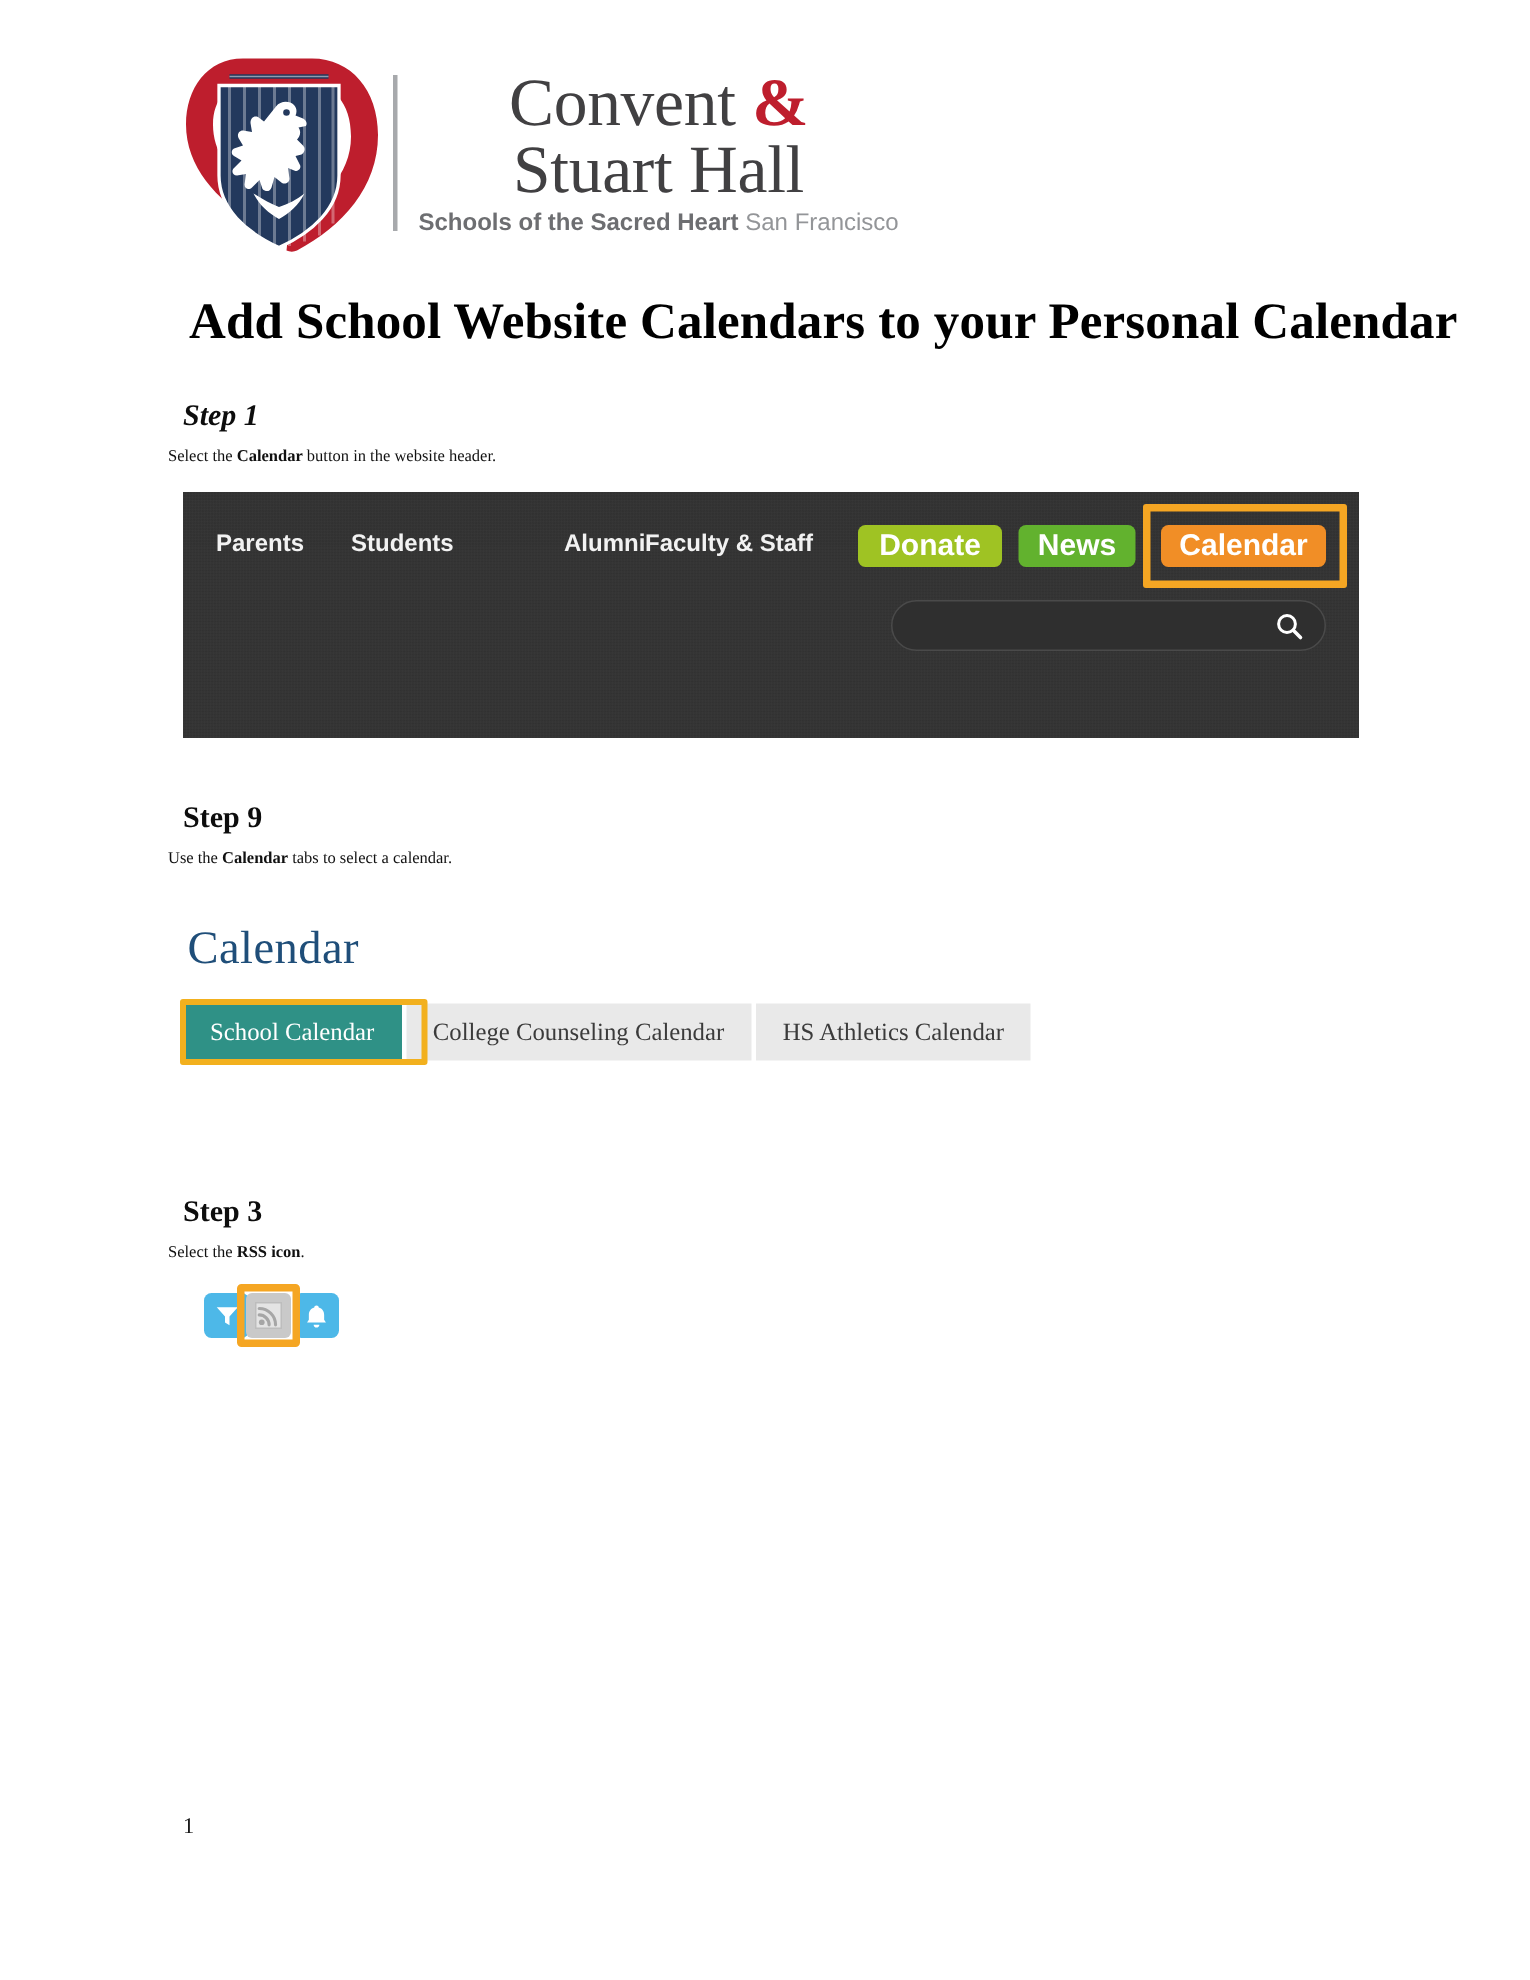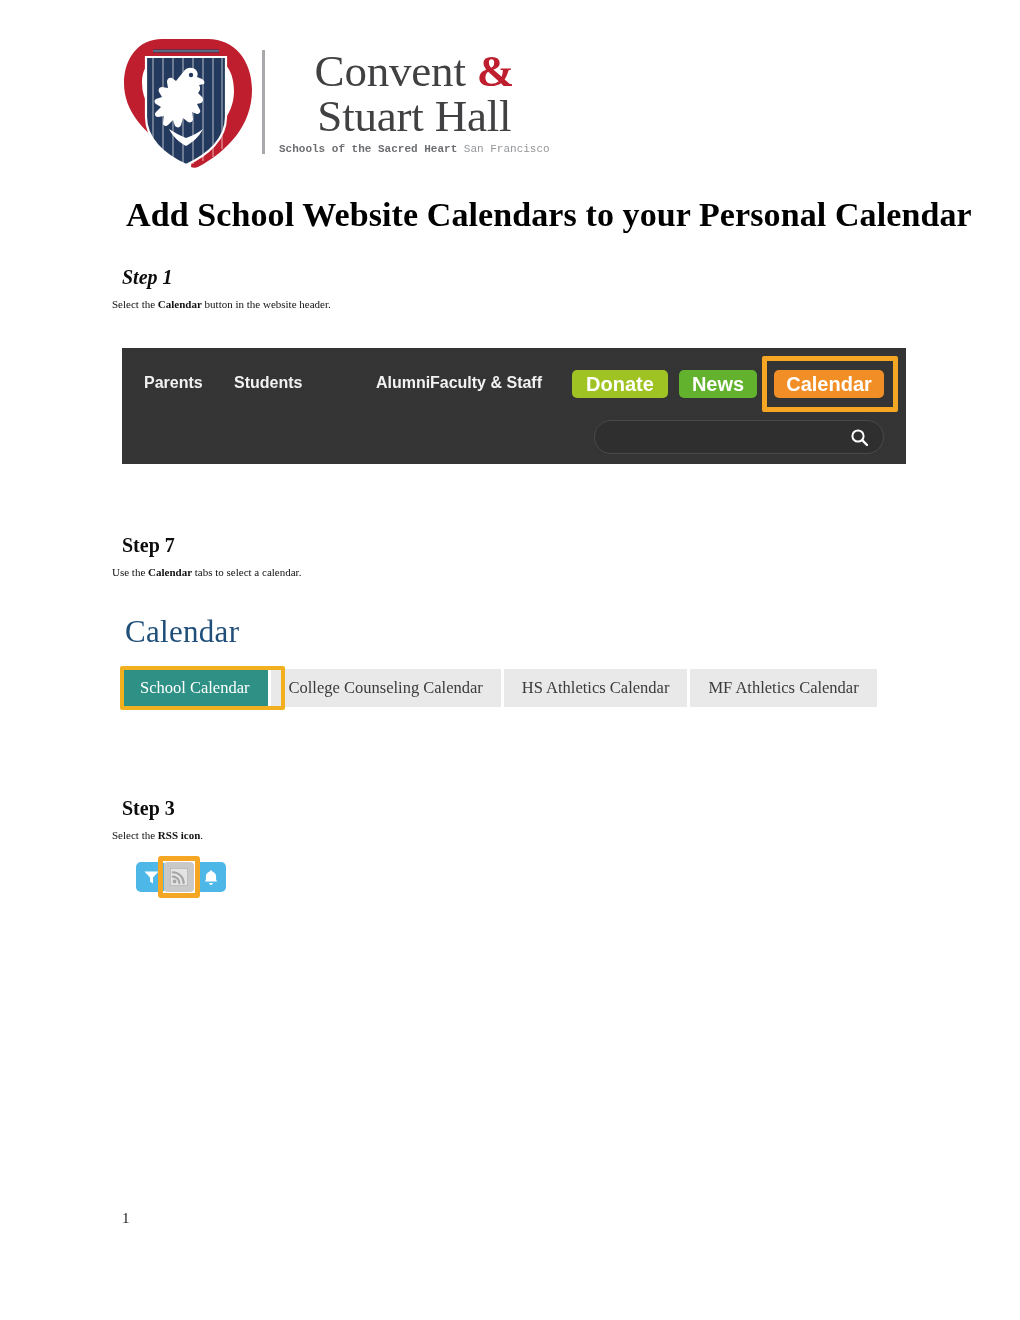--- a/index.html
+++ b/index.html
@@ -57,22 +57,22 @@
     font-family: "Liberation Serif", "DejaVu Serif", serif;
     font-size: 45px;
     line-height: 0.98;
     color: #414042;
     letter-spacing: -0.2px;
     white-space: nowrap;
   }
   .logo-amp { color: #be1e2d; font-weight: bold; }
   .logo-tagline {
     margin-top: 5px;
-    font-family: Liberation Mono, monospace;
-    font-size: 11px;
+    font-family: Liberation Sans, sans-serif;
+    font-size: 16px;
     color: #808285;
     white-space: nowrap;
   }
   .logo-tagline b { color: #6d6e71; font-weight: bold; }
   .logo-tagline span.city { color: #939598; font-weight: normal; }
 
   
   .doc-title {
     position: absolute;
     left: 126px;
@@ -102,23 +102,23 @@
   #step1-body { top: 298px; }
   #step2-head { top: 534px; }
   #step2-body { top: 566px; }
   #step3-head { top: 797px; }
   #step3-body { top: 829px; }
 
   
   .navbar-shot {
     position: absolute;
     left: 122px;
-    top: 348px;
+    top: 328px;
     width: 784px;
-    height: 116px;
+    height: 164px;
     background: #333333;
     background-image:
       repeating-linear-gradient(0deg, rgba(255,255,255,0.012) 0 1px, rgba(0,0,0,0.012) 1px 2px),
       repeating-linear-gradient(90deg, rgba(255,255,255,0.010) 0 1px, rgba(0,0,0,0.010) 1px 2px);
     overflow: hidden;
   }
   .nav-row {
     position: absolute;
     left: 0; top: 0;
     width: 784px;
@@ -355,30 +355,29 @@
     <div class="nav-search">
       <span class="mag">
         <svg width="19" height="19" viewBox="0 0 19 19" xmlns="http://www.w3.org/2000/svg">
           <circle cx="8" cy="8" r="5.6" fill="none" stroke="#ffffff" stroke-width="2"></circle>
           <line x1="12.2" y1="12.2" x2="17" y2="17" stroke="#ffffff" stroke-width="2.4" stroke-linecap="round"></line>
         </svg>
       </span>
     </div>
   </div>
 
-  <div class="step-head" id="step2-head">Step 7</div>
+  <div class="step-head" id="step2-head">Step 9</div>
   <div class="step-body" id="step2-body"><span>Use the </span><b>Calendar</b><span> tabs to select a calendar.</span></div>
 
   <div class="cal-shot">
     <div class="cal-heading">Calendar</div>
     <div class="cal-tabs">
       <div class="cal-tab active">School Calendar</div>
       <div class="cal-tab">College Counseling Calendar</div>
       <div class="cal-tab">HS Athletics Calendar</div>
-      <div class="cal-tab">MF Athletics Calendar</div>
     </div>
     <div class="highlight-box hl-school-tab"></div>
   </div>
 
   <div class="step-head" id="step3-head">Step 3</div>
   <div class="step-body" id="step3-body"><span>Select the </span><b>RSS icon</b><span>.</span></div>
 
   <div class="icon-shot">
     <div class="ic ic-filter">
       <svg width="17" height="17" viewBox="0 0 17 17" xmlns="http://www.w3.org/2000/svg">

